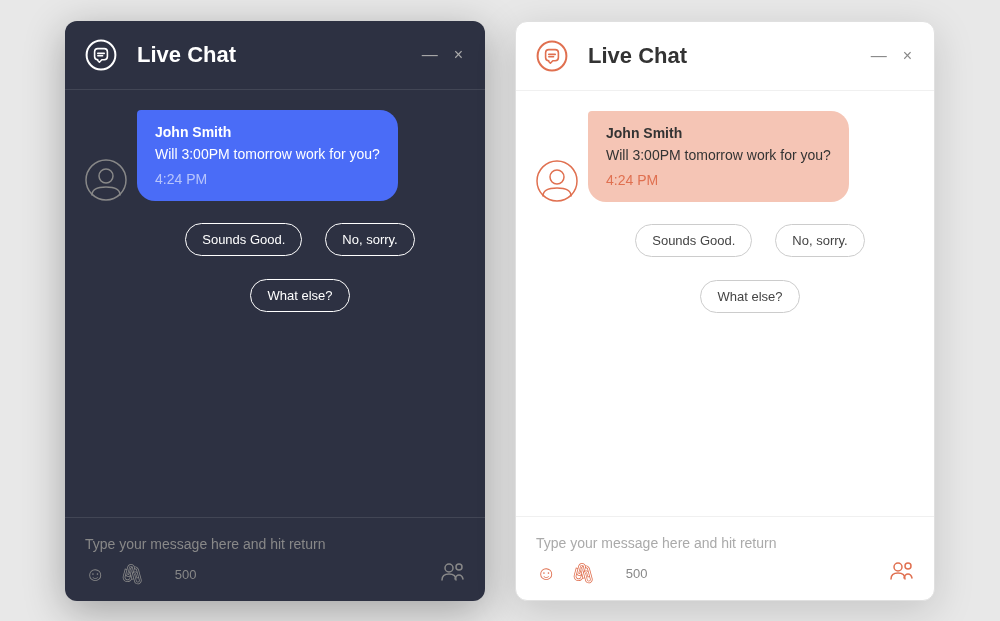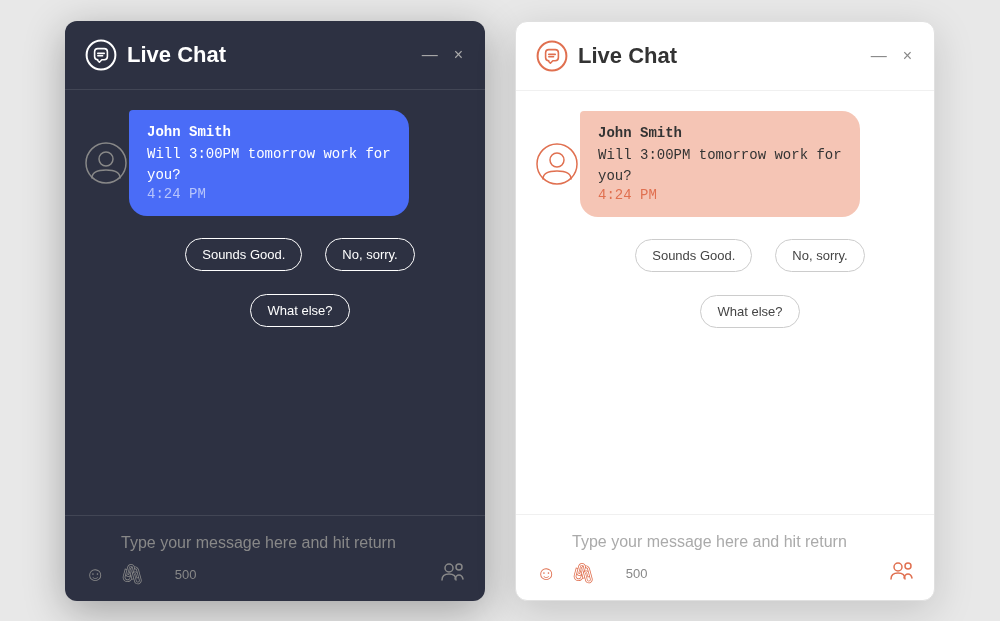--- a/index.html
+++ b/index.html
@@ -59,21 +59,21 @@
       border-bottom: 1px solid rgba(255,255,255,0.1);
     }
 
     .widget-light .widget-header {
       border-bottom: 1px solid #f0f0f0;
     }
 
     .header-left {
       display: flex;
       align-items: center;
-      gap: 10px;
+      gap: 20px;
     }
 
     .header-icon {
       width: 32px;
       height: 32px;
     }
 
     .widget-title {
       font-size: 22px;
       font-weight: 600;
@@ -116,23 +116,22 @@
       padding: 20px;
       overflow-y: auto;
       display: flex;
       flex-direction: column;
       gap: 12px;
     }
 
     
     .message-row {
       display: flex;
-      align-items: center;
-      gap: 2px;
-      font-family: Liberation Mono, monospace;
+      align-items: flex-end;
+      gap: 10px;
     }
 
     .avatar {
       width: 42px;
       height: 42px;
       flex-shrink: 0;
     }
 
     .message-bubble {
       max-width: 280px;
@@ -153,20 +152,21 @@
 
     .bubble-sender {
       font-weight: 700;
       font-size: 14px;
       margin-bottom: 4px;
     }
 
     .bubble-text {
       font-size: 14px;
       line-height: 1.5;
+      margin-bottom: 6px;
     }
 
     .bubble-time {
       font-size: 14px;
     }
 
     .widget-dark .bubble-time {
       color: rgba(255,255,255,0.6);
     }
 
@@ -216,23 +216,22 @@
 
     .widget-light .chat-footer {
       border-top: 1px solid #f0f0f0;
     }
 
     .footer-input {
       width: 100%;
       background: transparent;
       border: none;
       outline: none;
-      font-size: 16px;
+      font-size: 14px;
       padding: 4px 0 10px 0;
-      margin-left: 36px;
     }
 
     .widget-dark .footer-input {
       color: #cccccc;
     }
 
     .widget-dark .footer-input::placeholder {
       color: #888888;
     }
 

